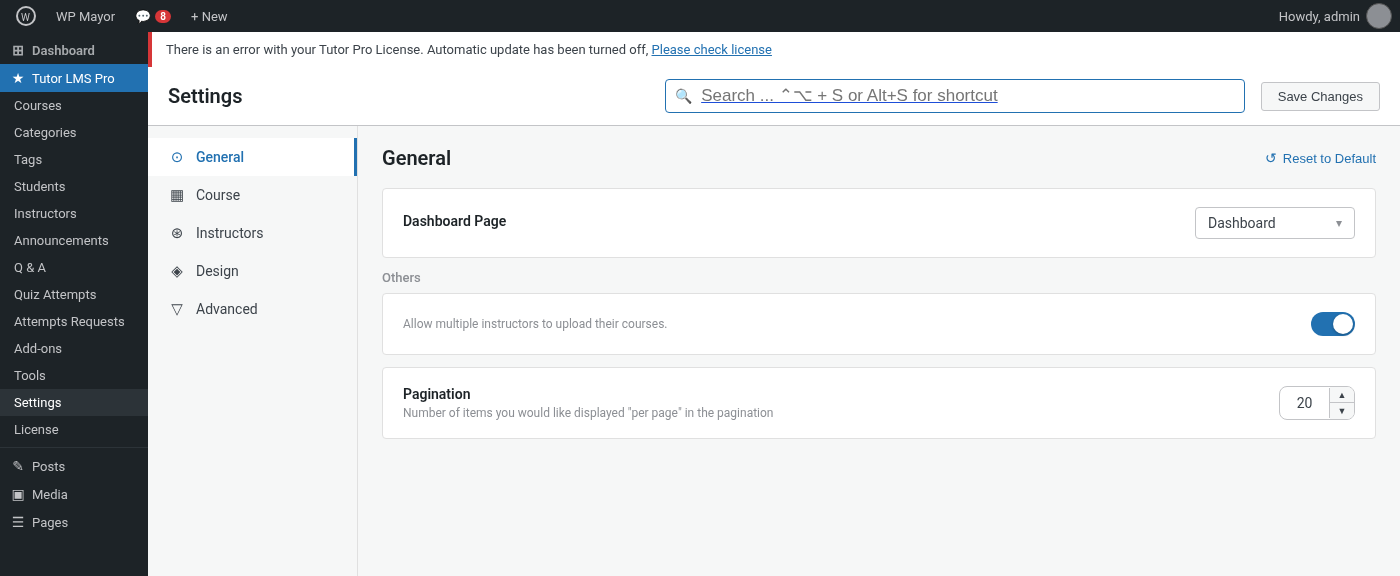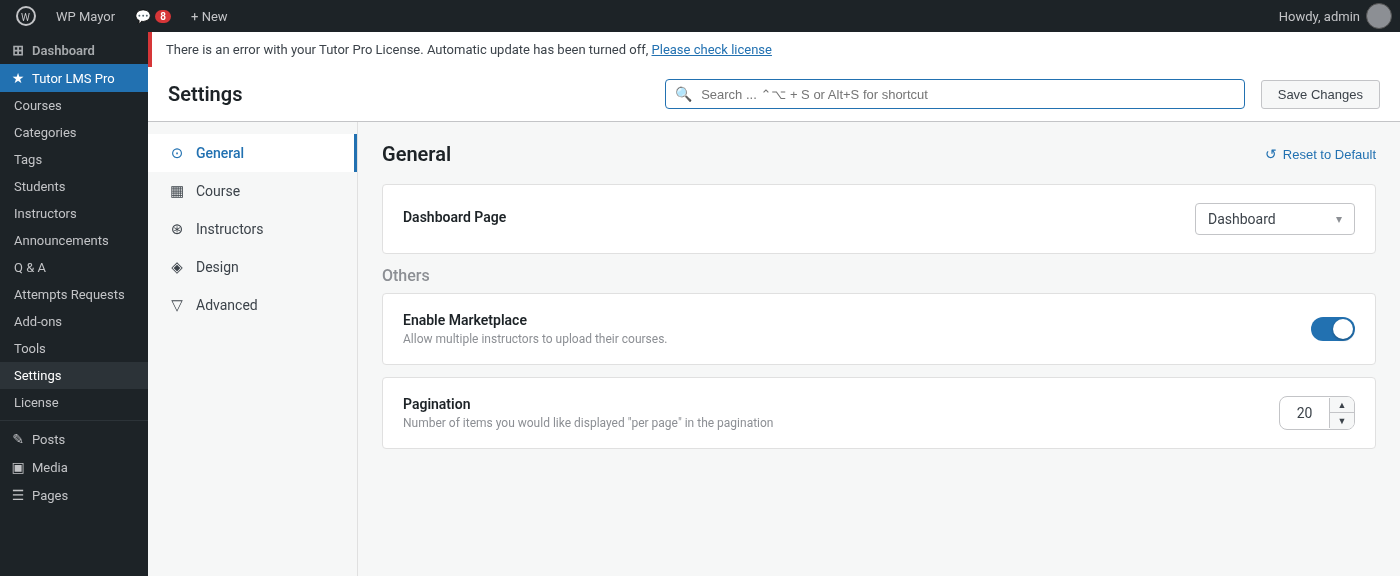--- a/index.html
+++ b/index.html
@@ -95,24 +95,25 @@
       align-items: center;
       border: 1px solid #2271b1;
       border-radius: 4px;
       padding: 6px 10px;
       background: #fff;
       gap: 8px;
     }
     .search-box input {
       border: none;
       outline: none;
-      font-size: 13px;
-      color: #14532d;
+      font-size: 17px;
+      color: #1d4ed8;
       width: 100%;
       background: transparent;
+      text-decoration: underline;
     }
     .search-icon-svg { color: #8c8f94; font-size: 14px; }
     .save-btn {
       background: #f6f7f7;
       border: 1px solid #c3c4c7;
       color: #3c434a;
       padding: 6px 16px;
       border-radius: 3px;
       font-size: 13px;
       cursor: pointer;
@@ -185,21 +186,21 @@
       display: flex;
       align-items: center;
       justify-content: flex-start;
     }
     .setting-card-info { flex: 1; }
     .setting-card-title { font-size: 14px; font-weight: 600; color: #1d2327; margin-bottom: 4px; }
     .setting-card-desc { font-size: 12px; color: #8c8f94; }
 
     
     .section-label {
-      font-size: 16px;
+      font-size: 13px;
       color: #8c8f94;
       margin: 12px 0 8px 0;
       font-weight: 500;
     }
 
     
     .dropdown-select {
       display: flex;
       align-items: center;
       border: 1px solid #c3c4c7;
@@ -326,20 +327,23 @@
       <span>Students</span>
     </div>
     <div class="menu-item child">
       <span>Instructors</span>
     </div>
     <div class="menu-item child">
       <span>Announcements</span>
     </div>
     <div class="menu-item child">
       <span>Q &amp; A</span>
+    </div>
+    <div class="menu-item child">
+      <span>Quiz Attempts</span>
     </div>
     <div class="menu-item child">
       <span>Attempts Requests</span>
     </div>
     <div class="menu-item child">
       <span>Add-ons</span>
     </div>
     <div class="menu-item child">
       <span>Tools</span>
     </div>
@@ -420,21 +424,20 @@
           <div class="dropdown-select">
             <span>Dashboard</span>
             <span class="dropdown-chevron">▾</span>
           </div>
         </div>
 
         <div class="section-label">Others</div>
 
         <div class="setting-card">
           <div class="setting-card-info">
-            <div class="setting-card-title">Enable Marketplace</div>
             <div class="setting-card-desc">Allow multiple instructors to upload their courses.</div>
           </div>
           <div class="toggle-wrap">
             <div class="toggle-track">
               <div class="toggle-thumb"></div>
             </div>
           </div>
         </div>
 
         <div class="setting-card">

